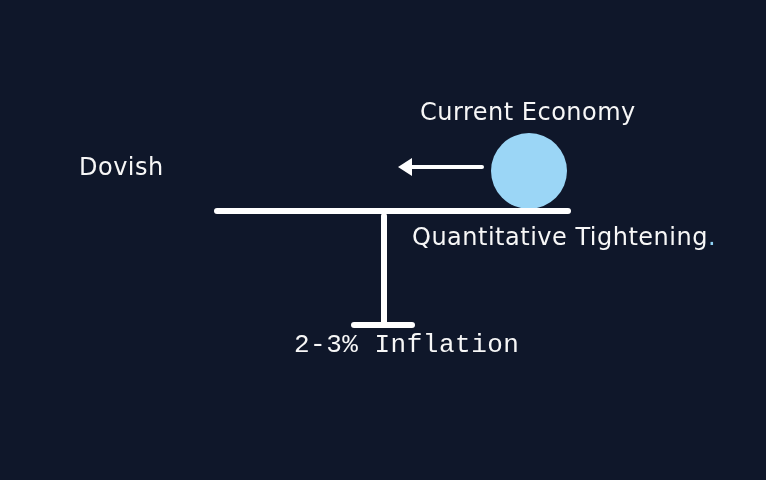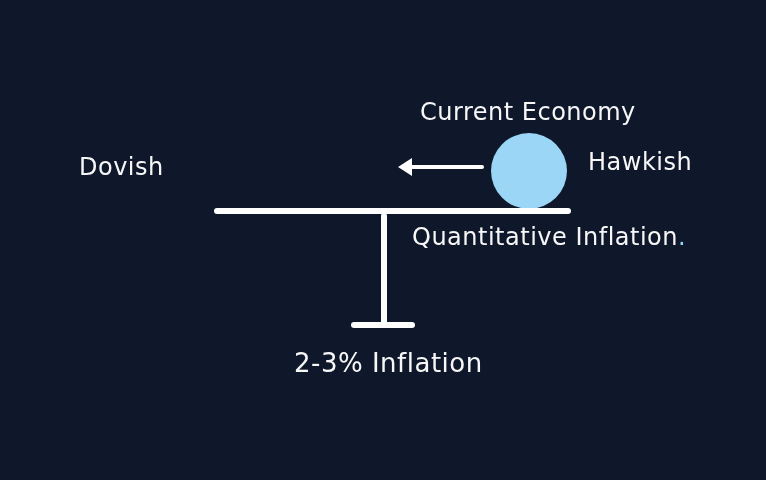--- a/index.html
+++ b/index.html
@@ -21,21 +21,21 @@
     white-space: nowrap;
     font-size: 24px;
     letter-spacing: 0.5px;
     color: #f7f7f7;
   }
   .lbl-current-economy { left: 420px; top: 98px; width: 210px; text-align: center; }
   .lbl-dovish          { left: 79px;  top: 153px; }
   .lbl-hawkish         { left: 588px; top: 148px; }
   .lbl-qe              { left: 72px;  top: 220px; }
   .lbl-qt              { left: 412px; top: 223px; }
-  .lbl-inflation       { left: 294px; top: 348px; font-size: 26px; }
+  .lbl-inflation       { left: 294px; top: 330px; font-size: 26px; font-family: Liberation Mono, monospace; }
 
   .period-qe { color: #2f99e8; }
   .period-qt { color: #8fd3f5; }
 
   
   .ball {
     position: absolute;
     left: 491px;
     top: 133px;
     width: 76px;
@@ -110,27 +110,26 @@
 
   <div class="ball"></div>
 
   <div class="arrow">
     <div class="head"></div>
     <div class="shaft"></div>
   </div>
 
   <div class="label lbl-dovish">Dovish</div>
 
-  <div class="label lbl-hawkish">Hawkish</div>
 
   <div class="beam"></div>
 
 
   <div class="label lbl-qt">
-    <span>Quantitative Inflation</span><span class="period-qt">.</span>
+    <span>Quantitative Tightening</span><span class="period-qt">.</span>
   </div>
 
   <div class="post"></div>
   <div class="base"></div>
 
   <div class="label lbl-inflation">2-3% Inflation</div>
 
 </div>
 
 </body></html>

